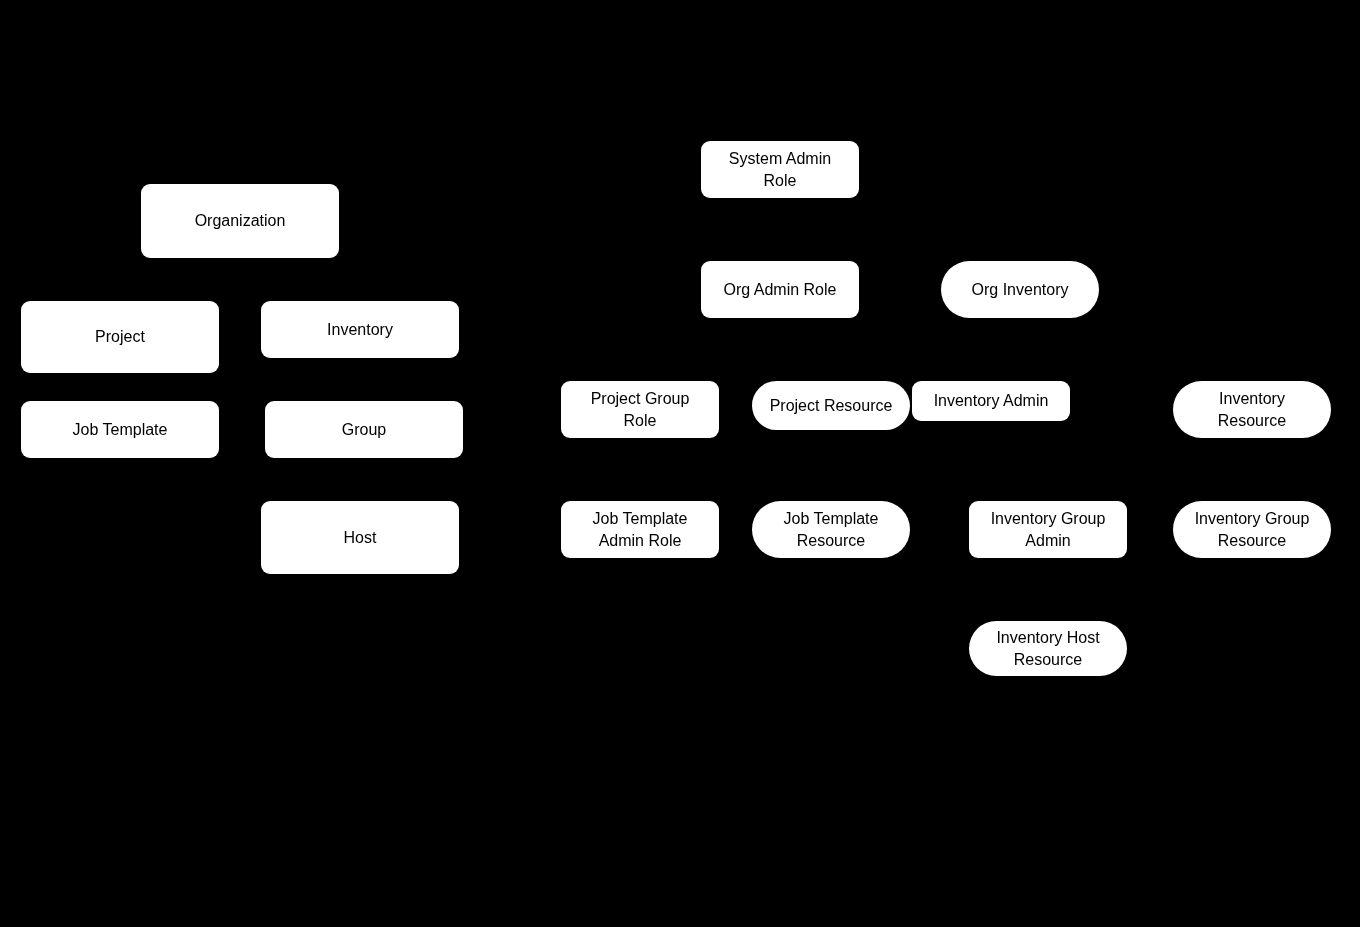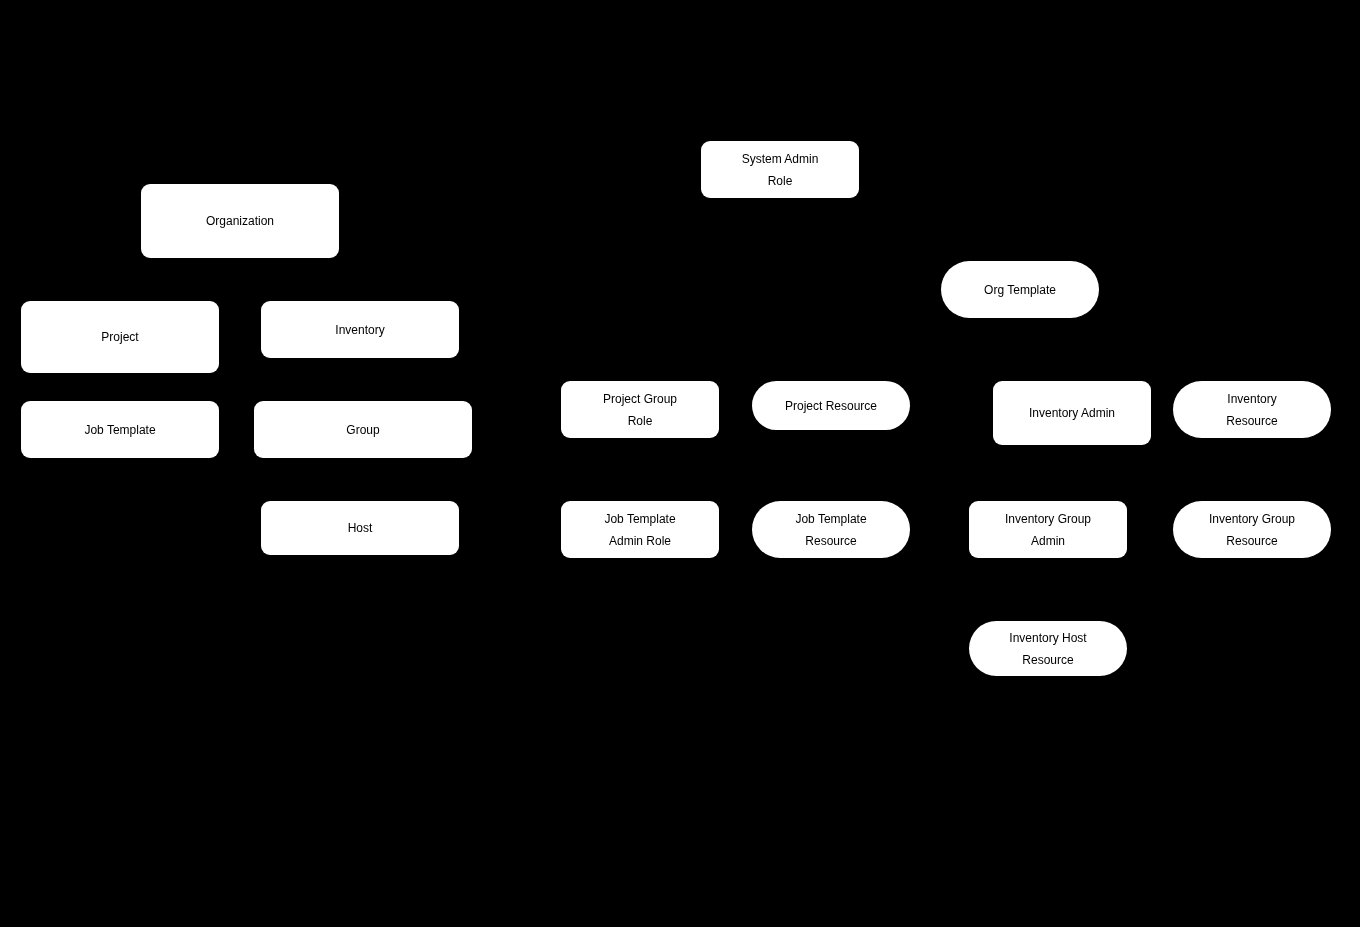--- a/index.html
+++ b/index.html
@@ -22,56 +22,57 @@
   }
   .node{
     position:absolute;
     box-sizing:border-box;
     background:var(--node-fill);
     color:var(--node-text);
     display:flex;
     align-items:center;
     justify-content:center;
     text-align:center;
-    font-size:12px;
+    font-size:16px;
     line-height:22px;
     white-space:pre-line;
   }
   .rect{ border-radius:9px; }
   .stadium{ border-radius:28.5px; }
 </style>
 </head>
 <body>
 
 <div class="canvas">
 
   <div class="node rect" style="left:141px; top:184px; width:198px; height:74px">Organization</div>
 
   <div class="node rect" style="left:21px; top:301px; width:198px; height:72px">Project</div>
 
   <div class="node rect" style="left:261px; top:301px; width:198px; height:57px">Inventory</div>
 
   <div class="node rect" style="left:21px; top:401px; width:198px; height:57px">Job Template</div>
 
-  <div class="node rect" style="left:254px; top:401px; width:218px; height:57px">Group</div>
+  <div class="node rect" style="left:265px; top:401px; width:198px; height:57px">Group</div>
 
-  <div class="node rect" style="left:261px; top:501px; width:198px; height:54px">Host</div>
+  <div class="node rect" style="left:261px; top:501px; width:198px; height:73px">Host</div>
 
   <div class="node rect" style="left:701px; top:141px; width:158px; height:57px">System Admin
 Role</div>
 
+  <div class="node rect" style="left:701px; top:261px; width:158px; height:57px">Org Admin Role</div>
 
-  <div class="node stadium" style="left:941px; top:261px; width:158px; height:57px">Org Template</div>
+  <div class="node stadium" style="left:941px; top:261px; width:158px; height:57px">Org Inventory</div>
 
   <div class="node rect" style="left:561px; top:381px; width:158px; height:57px">Project Group
 Role</div>
 
   <div class="node stadium" style="left:752px; top:381px; width:158px; height:49px">Project Resource</div>
 
-  <div class="node rect" style="left:993px; top:381px; width:158px; height:64px">Inventory Admin</div>
+  <div class="node rect" style="left:912px; top:381px; width:158px; height:40px">Inventory Admin</div>
 
   <div class="node stadium" style="left:1173px; top:381px; width:158px; height:57px">Inventory
 Resource</div>
 
   <div class="node rect" style="left:561px; top:501px; width:158px; height:57px">Job Template
 Admin Role</div>
 
   <div class="node stadium" style="left:752px; top:501px; width:158px; height:57px">Job Template
 Resource</div>
 

